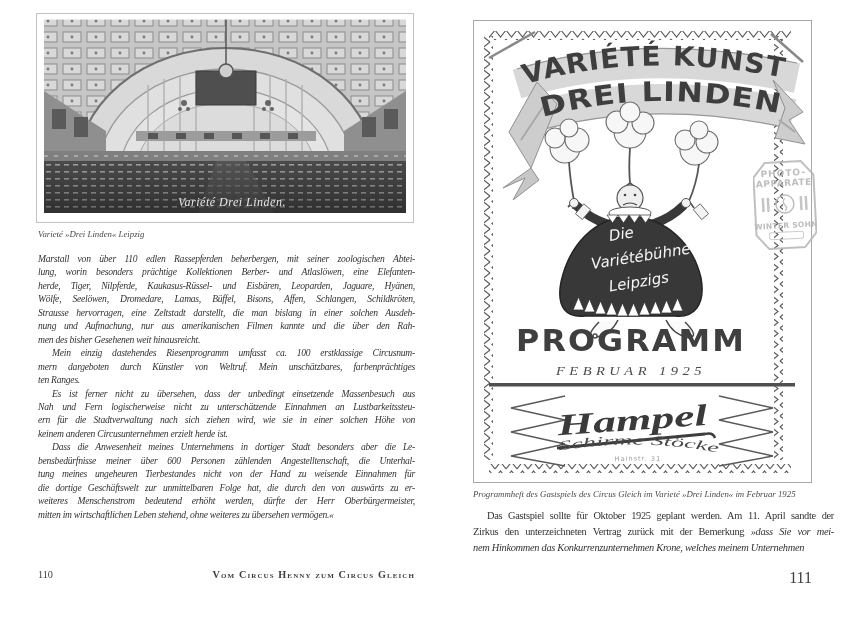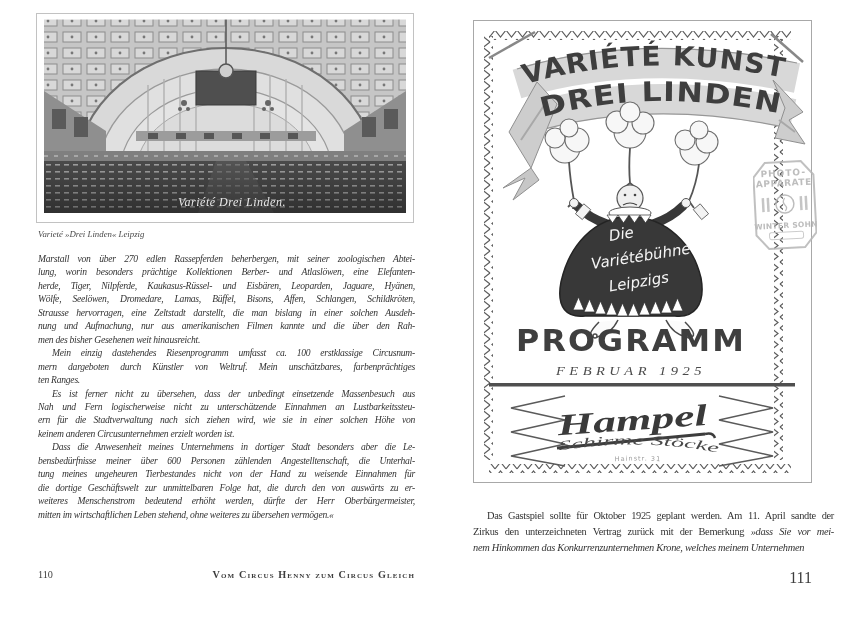--- a/index.html
+++ b/index.html
@@ -108,38 +108,38 @@
       <text x="196" y="193" text-anchor="middle" font-size="12" font-style="italic" fill="#e9e9e9" class="serif" letter-spacing="0.5">Variété Drei Linden.</text>
       <rect x="5" y="3.5" width="368" height="203" fill="none" stroke="#ffffff" stroke-width="6"></rect>
       <rect x="0.5" y="0.5" width="377" height="209" fill="none" stroke="#c2c2c2" stroke-width="1"></rect>
     </g>
   </svg>
 
   <div class="abs photo-caption">Varieté »Drei Linden« Leipzig</div>
 
   <div class="abs left-body">
     <div class="para">
-        <div class="line">Marstall von über 270 edlen Rassepferden beherbergen, mit seiner zoologischen Abtei-</div>
+        <div class="line">Marstall von über 110 edlen Rassepferden beherbergen, mit seiner zoologischen Abtei-</div>
         <div class="line">lung, worin besonders prächtige Kollektionen Berber- und Atlaslöwen, eine Elefanten-</div>
         <div class="line">herde, Tiger, Nilpferde, Kaukasus-Rüssel- und Eisbären, Leoparden, Jaguare, Hyänen,</div>
         <div class="line">Wölfe, Seelöwen, Dromedare, Lamas, Büffel, Bisons, Affen, Schlangen, Schildkröten,</div>
         <div class="line">Strausse hervorragen, eine Zeltstadt darstellt, die man bislang in einer solchen Ausdeh-</div>
         <div class="line">nung und Aufmachung, nur aus amerikanischen Filmen kannte und die über den Rah-</div>
         <div class="line">men des bisher Gesehenen weit hinausreicht.</div>
       </div>
     <div class="para ind">
         <div class="line">Mein einzig dastehendes Riesenprogramm umfasst ca. 100 erstklassige Circusnum-</div>
         <div class="line">mern dargeboten durch Künstler von Weltruf. Mein unschätzbares, farbenprächtiges</div>
         <div class="line">ten Ranges.</div>
       </div>
     <div class="para ind">
         <div class="line">Es ist ferner nicht zu übersehen, dass der unbedingt einsetzende Massenbesuch aus</div>
         <div class="line">Nah und Fern logischerweise nicht zu unterschätzende Einnahmen an Lustbarkeitssteu-</div>
         <div class="line">ern für die Stadtverwaltung nach sich ziehen wird, wie sie in einer solchen Höhe von</div>
-        <div class="line">keinem anderen Circusunternehmen erzielt worden ist.</div>
+        <div class="line">keinem anderen Circusunternehmen erzielt herde ist.</div>
       </div>
     <div class="para ind">
         <div class="line">Dass die Anwesenheit meines Unternehmens in dortiger Stadt besonders aber die Le-</div>
         <div class="line">bensbedürfnisse meiner über 600 Personen zählenden Angestelltenschaft, die Unterhal-</div>
         <div class="line">tung meines ungeheuren Tierbestandes nicht von der Hand zu weisende Einnahmen für</div>
         <div class="line">die dortige Geschäftswelt zur unmittelbaren Folge hat, die durch den von auswärts zu er-</div>
         <div class="line">weiteres Menschenstrom bedeutend erhöht werden, dürfte der Herr Oberbürgermeister,</div>
         <div class="line">mitten im wirtschaftlichen Leben stehend, ohne weiteres zu übersehen vermögen.«</div>
       </div>
   </div>
@@ -295,20 +295,21 @@
         <rect x="9" y="37" width="2.5" height="14"></rect>
           <rect x="14" y="37" width="2.5" height="14"></rect>
         <rect x="47" y="37" width="2.5" height="14"></rect>
           <rect x="52" y="37" width="2.5" height="14"></rect>
       </g>
       <text x="32" y="68" text-anchor="middle" font-size="7.5" font-weight="bold" letter-spacing="0.3" fill="#b0b0b0">WINTER SOHN</text>
       <rect x="15" y="72" width="34" height="7" rx="2" fill="none" stroke="#c4c4c4" stroke-width="1"></rect>
     </g>
   </svg>
 
+  <div class="abs right-caption">Programmheft des Gastspiels des Circus Gleich im Varieté »Drei Linden« im Februar 1925</div>
 
   <div class="abs right-body">
     <div class="line first">Das Gastspiel sollte für Oktober 1925 geplant werden. Am 11. April sandte der</div>
     <div class="line"><span>Zirkus den unterzeichneten Vertrag zurück mit der Bemerkung </span><span class="it">»dass Sie vor mei-</span></div>
     <div class="line last it">nem Hinkommen das Konkurrenzunternehmen Krone, welches meinem Unternehmen</div>
   </div>
 
   <div class="abs right-footer">
     <span>111</span>
   </div>

